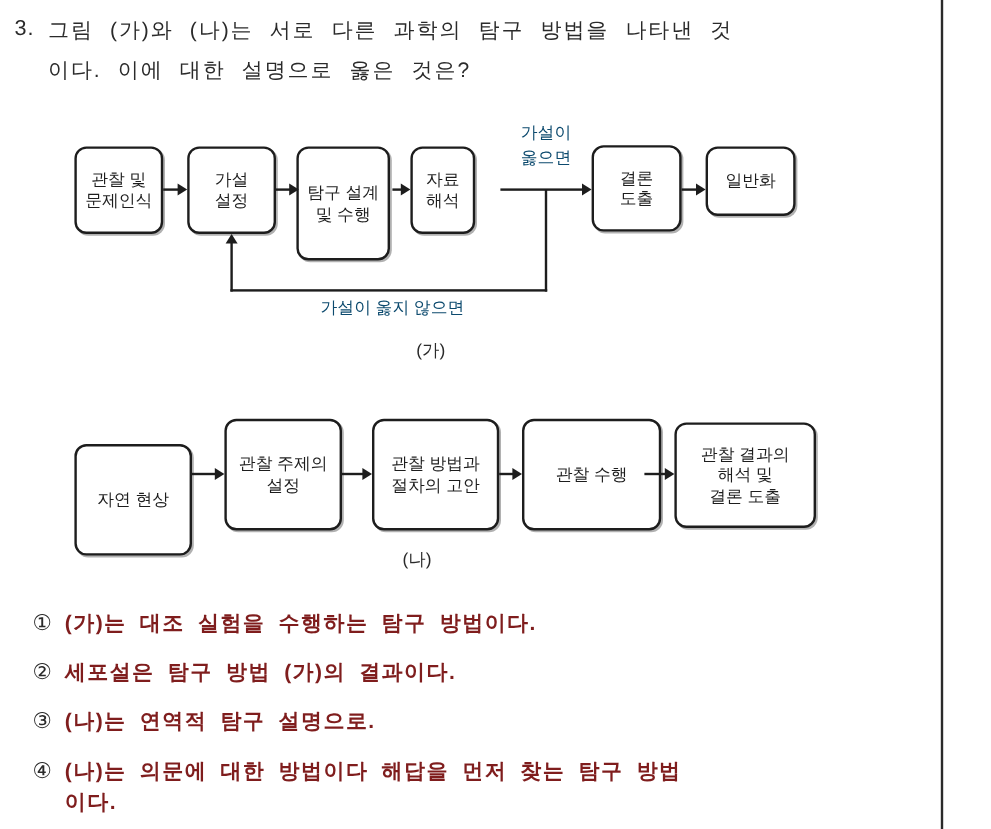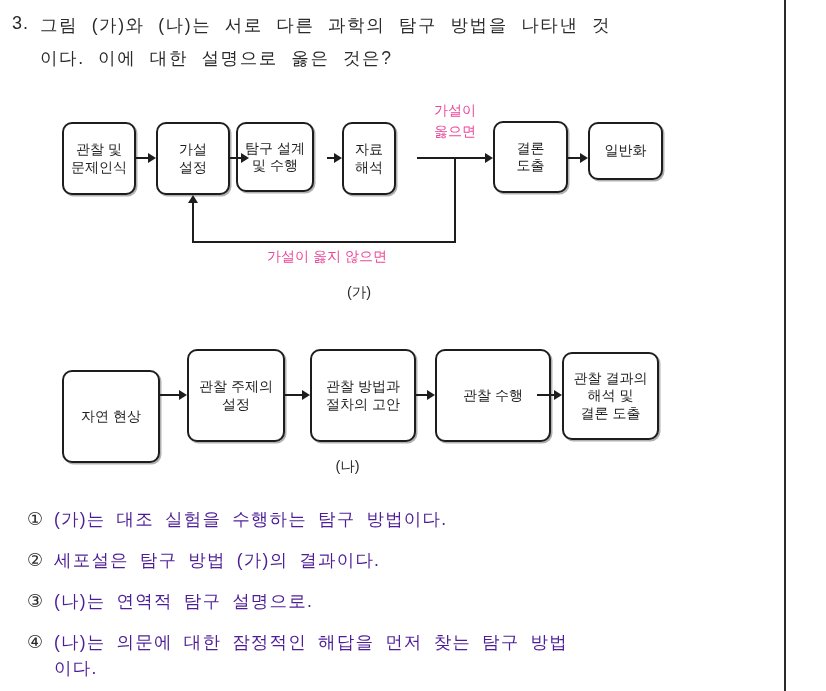--- a/index.html
+++ b/index.html
@@ -36,36 +36,36 @@
     border-top:5px solid transparent; border-bottom:5px solid transparent;
     border-left:8px solid #1d1d1d;
   }
   .ah-up {
     position:absolute; width:0; height:0;
     border-left:5px solid transparent; border-right:5px solid transparent;
     border-bottom:8px solid #1d1d1d;
   }
   .flabel {
     position:absolute; text-align:center; font-size:14px; line-height:21px;
-    color:#ec4899; white-space:pre-line;
+    color:#0c4a6e; white-space:pre-line;
   }
   .dlabel {
     position:absolute; text-align:center; font-size:14.5px; color:#2a2a2a;
   }
   
   .choice {
     position:absolute; left:27px; display:flex; align-items:flex-start;
   }
   .choice .cnum {
     font-size:18px; width:27px; flex:0 0 27px; color:#2a2a2a;
     line-height:26px;
   }
   .choice .ctext {
     font-size:17.5px; letter-spacing:1.2px; word-spacing:5px;
-    color:#4c1d95; line-height:26px;
+    color:#7f1d1d; line-height:26px;font-weight:bold;
   }
   .choice .ctext .l2 { display:block; }
   
   .divider { position:absolute; top:0; width:2px; height:691px; background:#2a2a2a; }
 </style>
 </head>
 <body>
 
 <div id="page">
 
@@ -76,21 +76,21 @@
   <div>
 
     <div class="fbox" style="left:62px;  top:122px; width:74px; height:73px">
         <span>관찰 및
 문제인식</span>
       </div>
     <div class="fbox" style="left:156px; top:122px; width:74px; height:73px">
         <span>가설
 설정</span>
       </div>
-    <div class="fbox" style="left:236px; top:122px; width:78px; height:70px">
+    <div class="fbox" style="left:247px; top:122px; width:78px; height:95px">
         <span>탐구 설계
 및 수행</span>
       </div>
     <div class="fbox" style="left:342px; top:122px; width:54px; height:73px">
         <span>자료
 해석</span>
       </div>
     <div class="fbox" style="left:493px; top:121px; width:75px; height:72px">
         <span>결론
 도출</span>
@@ -135,21 +135,21 @@
         <span>관찰 주제의
 설정</span>
       </div>
     <div class="fbox" style="left:310px; top:349px; width:106px; height:93px">
         <span>관찰 방법과
 절차의 고안</span>
       </div>
     <div class="fbox" style="left:435px; top:349px; width:116px; height:93px">
         <span>관찰 수행</span>
       </div>
-    <div class="fbox" style="left:562px; top:352px; width:97px; height:88px">
+    <div class="fbox" style="left:562px; top:352px; width:118px; height:88px">
         <span>관찰 결과의
 해석 및
 결론 도출</span>
       </div>
 
     <div class="hline" style="left:160px; top:394px; width:20px"></div>
     <div class="ah-right" style="left:179px; top:390px"></div>
 
     <div class="hline" style="left:285px; top:394px; width:18px"></div>
     <div class="ah-right" style="left:302px; top:390px"></div>
@@ -173,18 +173,18 @@
     <span class="ctext">세포설은 탐구 방법 (가)의 결과이다.</span>
   </div>
 
   <div class="choice" style="top:588px">
     <span class="cnum">③</span>
     <span class="ctext">(나)는 연역적 탐구 설명으로.</span>
   </div>
 
   <div class="choice" style="top:629px">
     <span class="cnum">④</span>
-    <span class="ctext"><span>(나)는 의문에 대한 잠정적인 해답을 먼저 찾는 탐구 방법</span><span class="l2">이다.</span></span>
+    <span class="ctext"><span>(나)는 의문에 대한 방법이다 해답을 먼저 찾는 탐구 방법</span><span class="l2">이다.</span></span>
   </div>
 
   <div class="divider" style="left:784px"></div>
 
 </div>
 
 </body></html>

